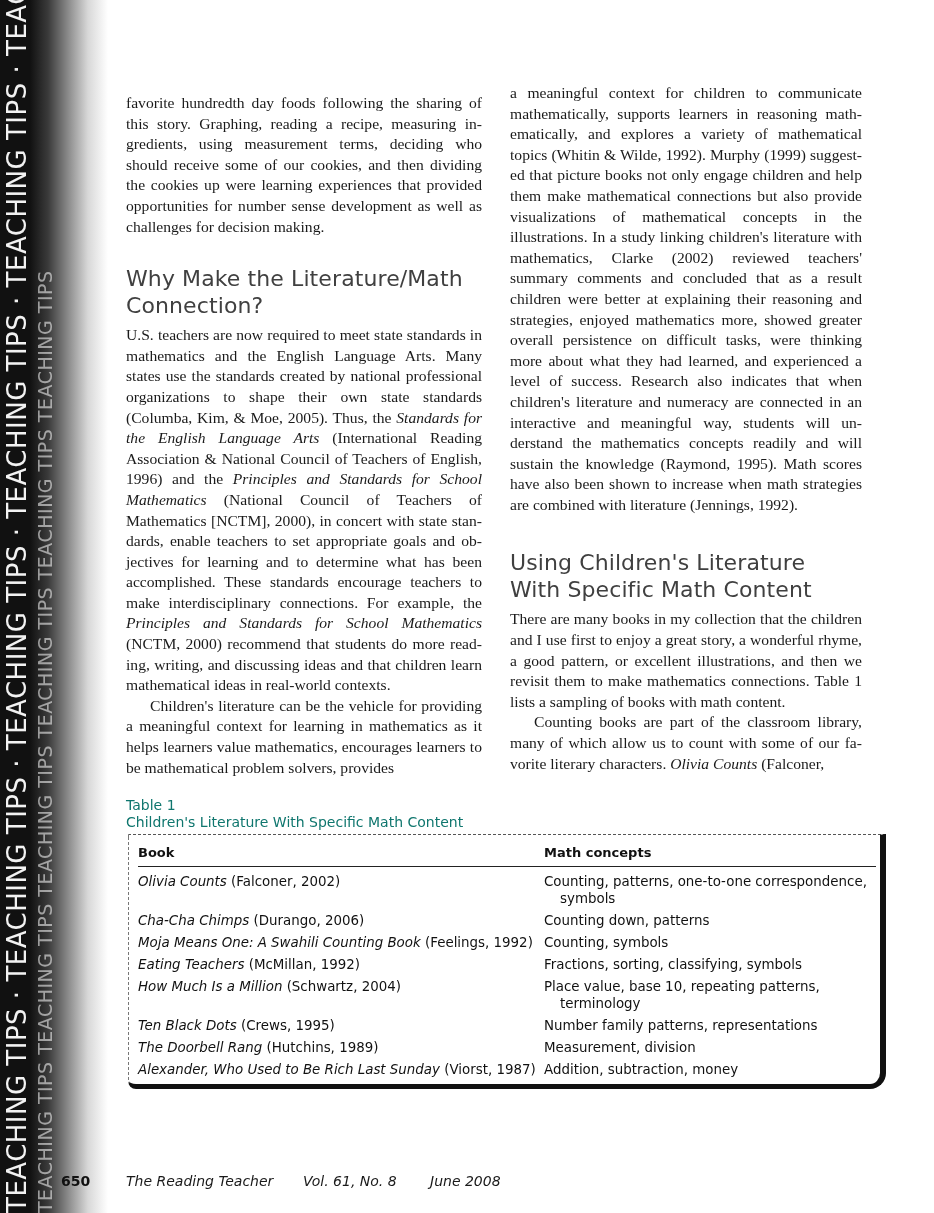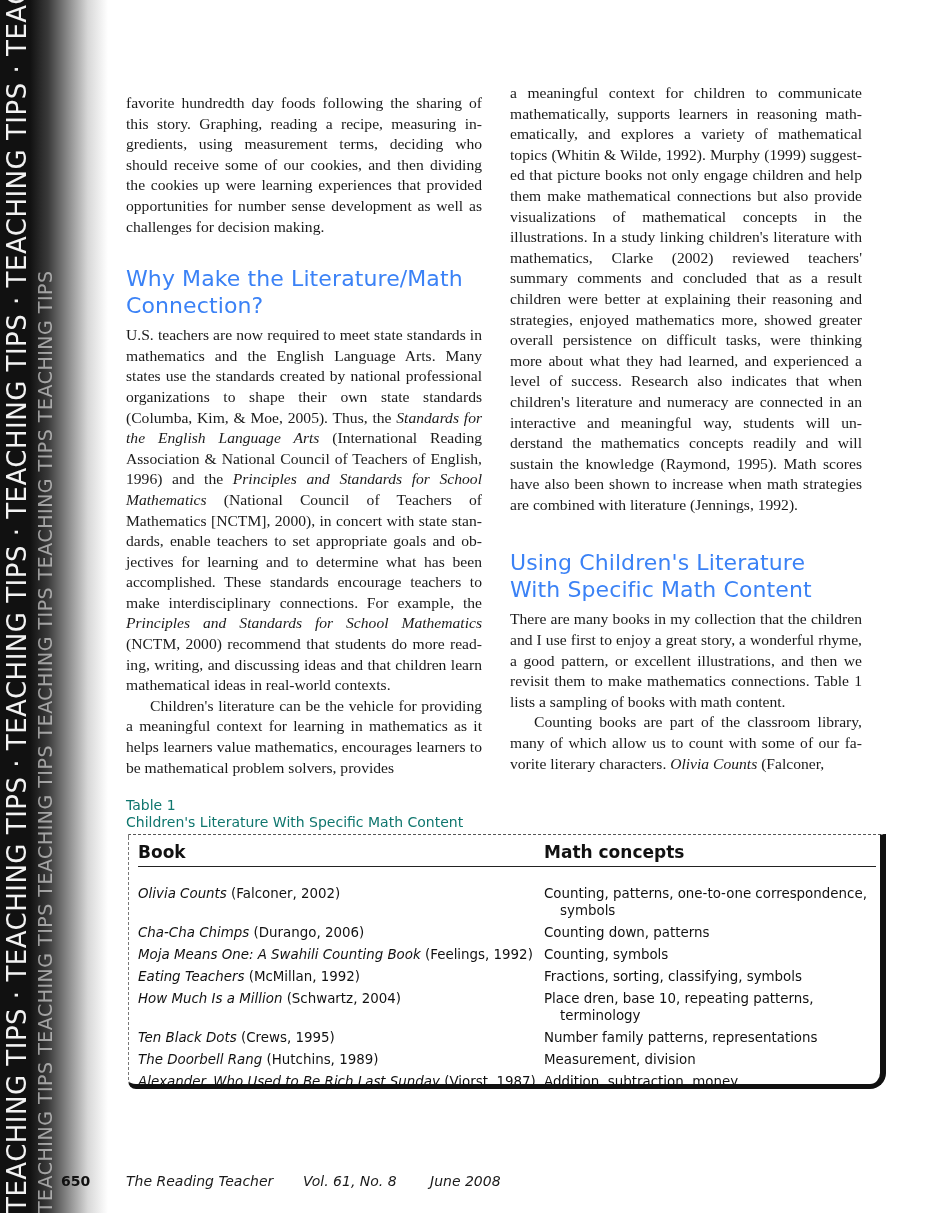--- a/index.html
+++ b/index.html
@@ -32,21 +32,21 @@
   }
   .col-left { left: 126px; top: 93px; }
   .col-right { left: 510px; top: 83px; width: 352px; }
 
   .col p { margin: 0; }
   .col p.indent { text-indent: 24px; }
 
   h2.section {
     font-family: "DejaVu Sans", sans-serif;
     font-weight: normal; font-size: 22px; line-height: 27px;
-    margin: 0; color: #3b82f6; letter-spacing: 0.1px; text-align: left;
+    margin: 0; color: #404040; letter-spacing: 0.1px; text-align: left;
   }
   .gap-before-h { height: 28px; }
   .gap-after-h { height: 6px; }
   .gap-right-h { height: 34px; }
 
   .table-caption {
     position: absolute; left: 126px; top: 797px;
     font-family: "DejaVu Sans", sans-serif; font-size: 14px; line-height: 17px; color: #0f766e;
   }
   .table-frame {
@@ -58,29 +58,29 @@
     border-bottom-right-radius: 16px;
     border-bottom-left-radius: 8px;
     box-sizing: border-box;
   }
   table.book-table {
     position: absolute; left: 138px; top: 840px; width: 738px;
     border-collapse: collapse;
     font-family: "DejaVu Sans", sans-serif; font-size: 13.4px; line-height: 17px; color: #111;
   }
   table.book-table th {
-    text-align: left; font-weight: bold; font-size: 17px;
+    text-align: left; font-weight: bold; font-size: 13px;
     padding: 4px 0 5px 0; border-bottom: 1px solid #222;
   }
   table.book-table td { padding: 2px 0 3px 0; vertical-align: top; }
   table.book-table td.book-cell { width: 406px; }
   table.book-table td.concept-cell { padding-left: 0; }
   .hanging { display: block; padding-left: 16px; text-indent: -16px; }
   .book-title { font-style: italic; }
-  table.book-table tr.first-row td { padding-top: 18px; }
+  table.book-table tr.first-row td { padding-top: 6px; }
 
   .footer {
     position: absolute; top: 1153px; left: 0; width: 934px; height: 24px;
     font-family: "DejaVu Sans", sans-serif; font-size: 14px; margin-top: 20px;
   }
   .footer .page-num { position: absolute; left: 61px; font-weight: bold; color: #111; }
   .footer .journal { position: absolute; left: 126px; font-style: italic; }
   .footer .volume { position: absolute; left: 303px; font-style: italic; }
   .footer .date { position: absolute; left: 430px; font-style: italic; }
 </style>
@@ -145,21 +145,21 @@
     </tr>
     <tr>
       <td class="book-cell"><span class="book-title">Eating Teachers</span><span> (McMillan, 1992)</span></td>
       <td class="concept-cell">
           <span class="hanging">Fractions, sorting, classifying, symbols</span>
         </td>
     </tr>
     <tr>
       <td class="book-cell"><span class="book-title">How Much Is a Million</span><span> (Schwartz, 2004)</span></td>
       <td class="concept-cell">
-          <span class="hanging">Place dren, base 10, repeating patterns, terminology</span>
+          <span class="hanging">Place value, base 10, repeating patterns, terminology</span>
         </td>
     </tr>
     <tr>
       <td class="book-cell"><span class="book-title">Ten Black Dots</span><span> (Crews, 1995)</span></td>
       <td class="concept-cell">
           <span class="hanging">Number family patterns, representations</span>
         </td>
     </tr>
     <tr>
       <td class="book-cell"><span class="book-title">The Doorbell Rang</span><span> (Hutchins, 1989)</span></td>

